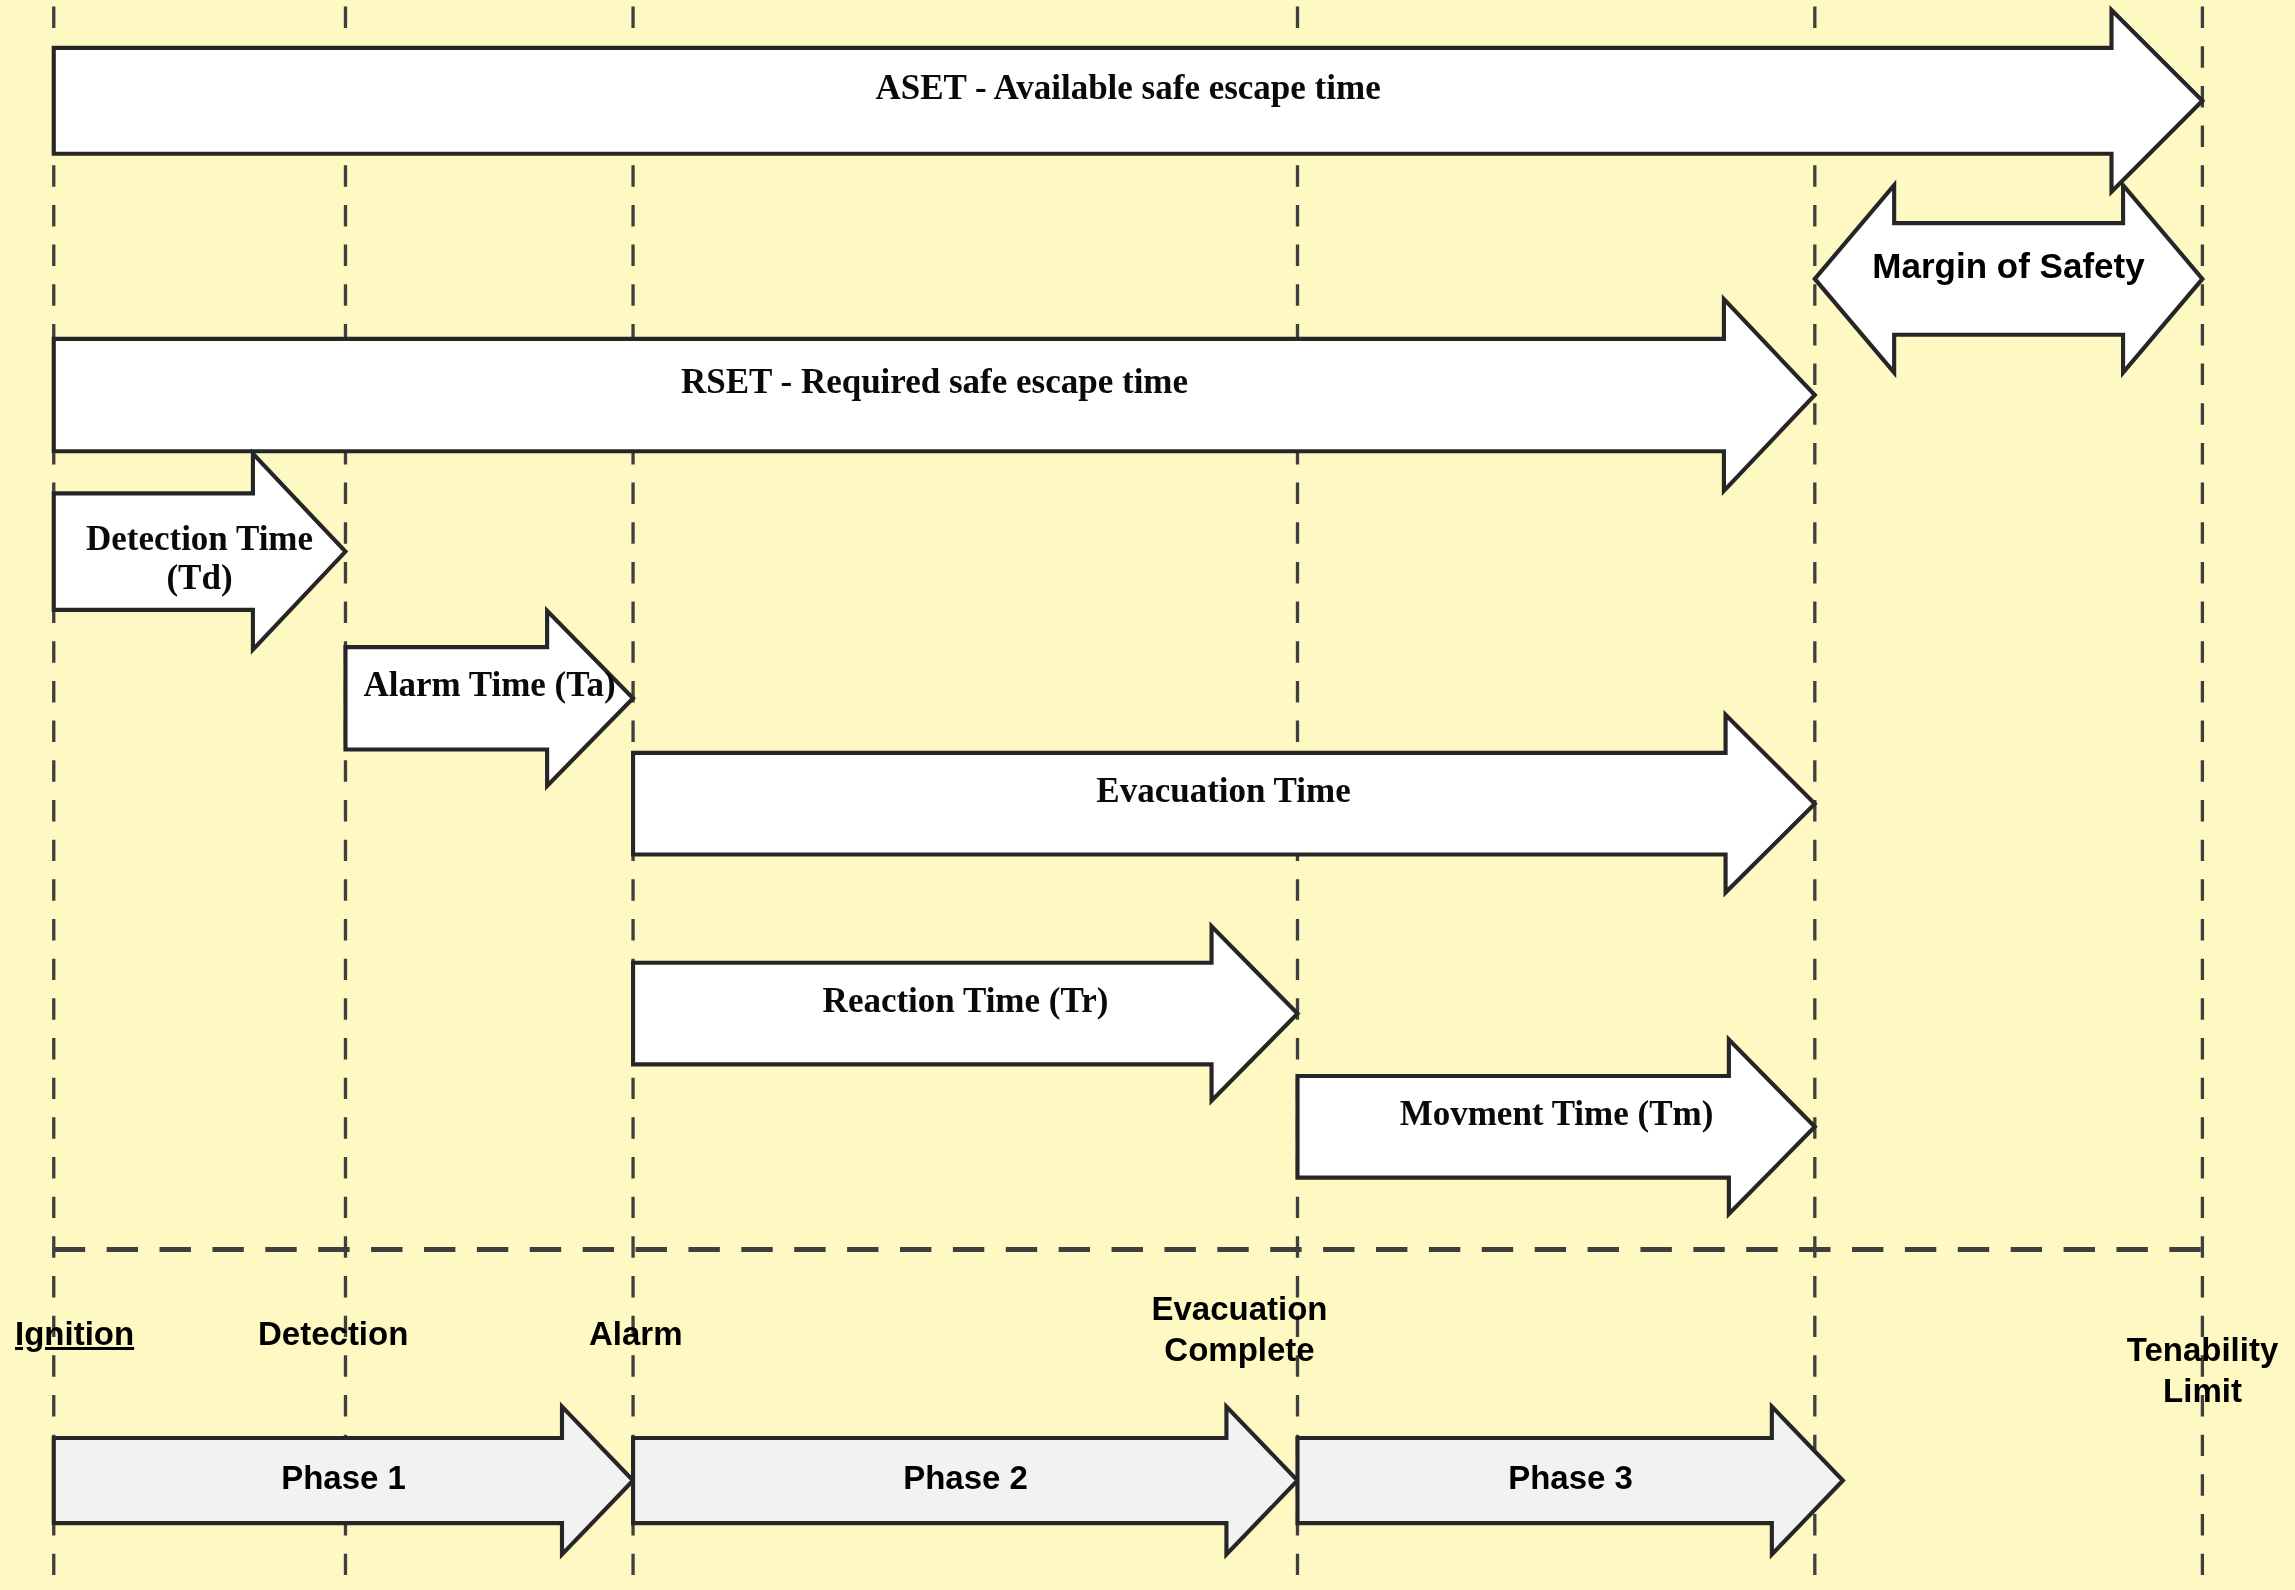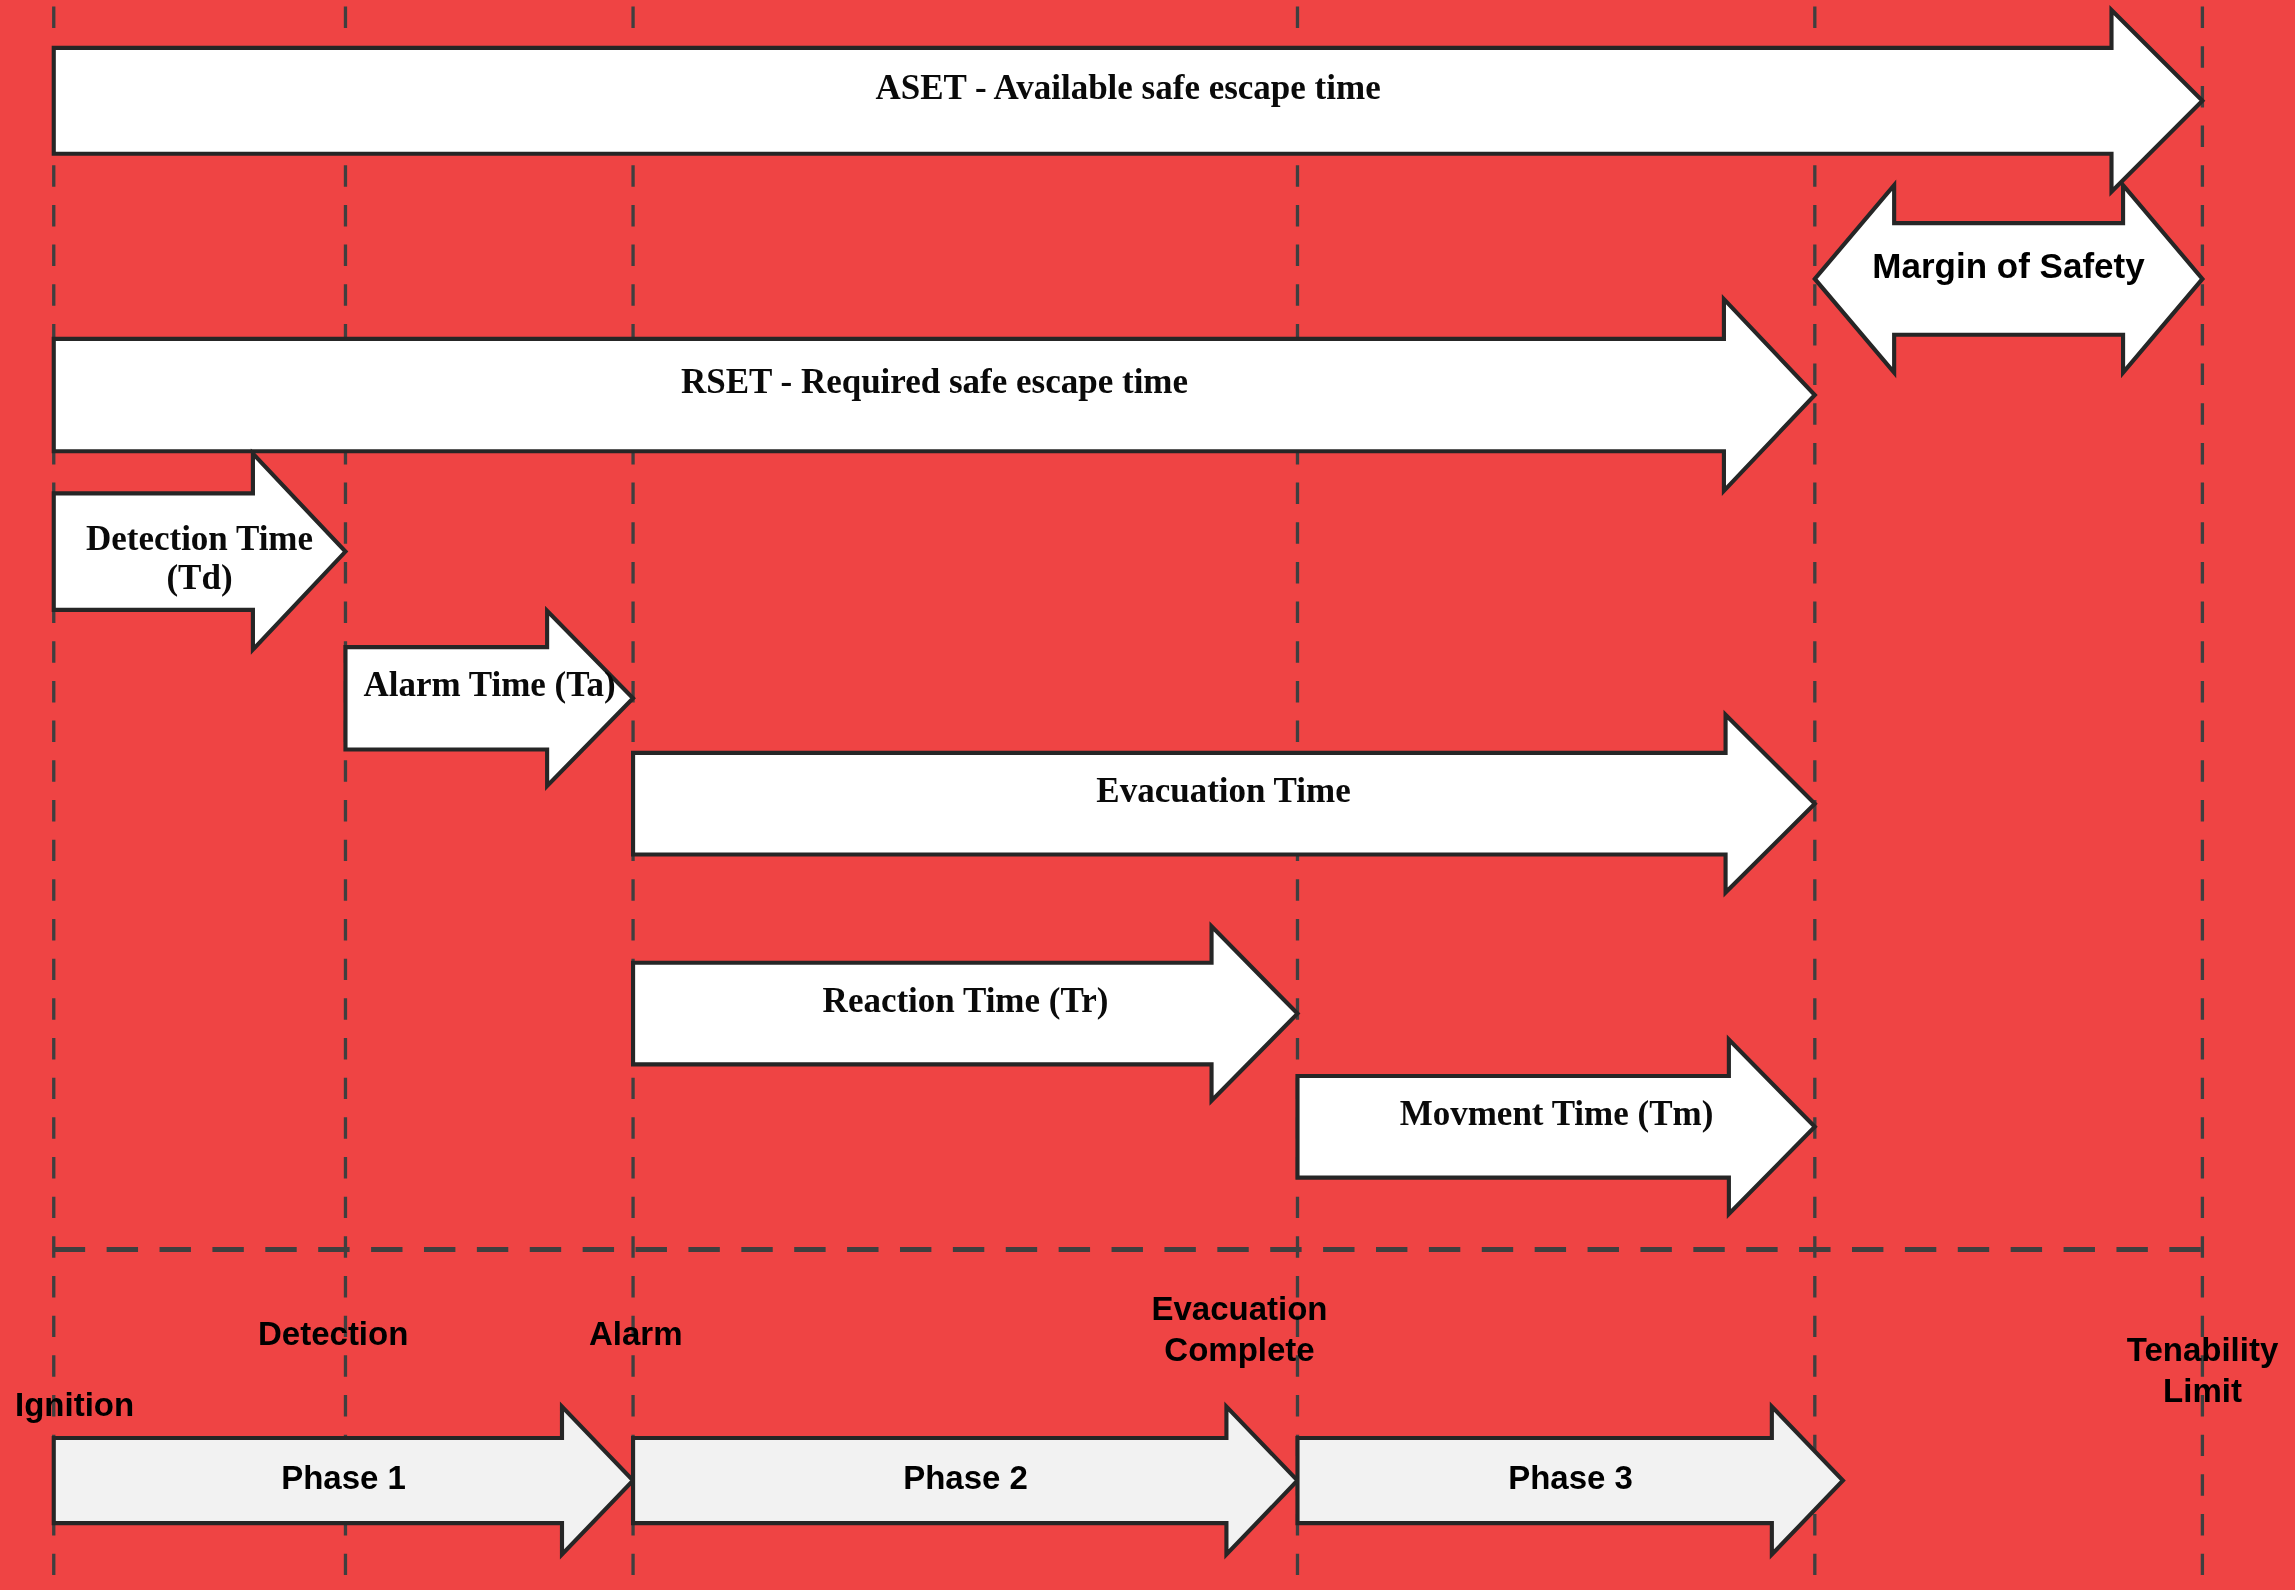--- a/index.html
+++ b/index.html
@@ -1,20 +1,20 @@
 <!DOCTYPE html>
 <html style="font-size:13.2px"><head>
 <meta charset="utf-8">
 <style>
   html,body{margin:0;padding:0;background:#ffffff;}
   #stage{
     position:relative;
     width:2295px;
     height:1590px;
-    background:#ef4444;
+    background:#fef9c3;
     overflow:hidden;
     font-family:"Liberation Serif", serif;
   }
   #svgroot{position:absolute;left:0;top:0;width:2295px;height:1590px;}
   .lbl{
     position:absolute;
     font-family:"Liberation Serif", serif;
     font-weight:bold;
     color:#0a0a0a;
     white-space:pre;
@@ -79,21 +79,21 @@
   <div id="overlay">
       <div class="lbl lbl-serif arrow-label" style="left: 0px; top: 68px; width: 2295px; text-align: center; transform: translateX(-19.4px);">ASET - Available safe escape time</div>
       <div class="lbl lbl-sans mos-label" style="left: 0px; top: 246px; width: 2295px; text-align: center; transform: translateX(861px);">Margin of Safety</div>
       <div class="lbl lbl-serif arrow-label" style="left: 0px; top: 362px; width: 2295px; text-align: center; transform: translateX(-213px);">RSET - Required safe escape time</div>
       <div class="lbl lbl-serif arrow-label" style="left: 0px; top: 519px; width: 2295px; text-align: center; transform: translateX(-948px);">Detection Time
 (Td)</div>
       <div class="lbl lbl-serif arrow-label" style="left: 0px; top: 665px; width: 2295px; text-align: center; transform: translateX(-658px);">Alarm Time (Ta)</div>
       <div class="lbl lbl-serif arrow-label" style="left: 0px; top: 771px; width: 2295px; text-align: center; transform: translateX(76px);">Evacuation Time</div>
       <div class="lbl lbl-serif arrow-label" style="left: 0px; top: 981px; width: 2295px; text-align: center; transform: translateX(-182px);">Reaction Time (Tr)</div>
       <div class="lbl lbl-serif arrow-label" style="left: 0px; top: 1094px; width: 2295px; text-align: center; transform: translateX(409px);">Movment Time (Tm)</div>
-      <div class="milestone" style="top: 1384px; left: 15px; text-align: center;">Ignition</div>
+      <div class="milestone" style="top: 1313px; left: 15px; text-align: center; text-decoration: underline;">Ignition</div>
       <div class="milestone" style="top: 1313px; left: 258px; text-align: center;">Detection</div>
       <div class="milestone" style="top: 1313px; left: 589px; text-align: center;">Alarm</div>
       <div class="milestone" style="top: 1288px; left: 0px; width: 2295px; text-align: center; transform: translateX(92px);">Evacuation
 Complete</div>
       <div class="milestone" style="top: 1329px; left: 0px; width: 2295px; text-align: center; transform: translateX(1055px);">Tenability
 Limit</div>
       <div class="phase-label" style="left: 0px; width: 2295px; top: 1459px; transform: translateX(-804px);">Phase 1</div>
       <div class="phase-label" style="left: 0px; width: 2295px; top: 1459px; transform: translateX(-182px);">Phase 2</div>
       <div class="phase-label" style="left: 0px; width: 2295px; top: 1459px; transform: translateX(423px);">Phase 3</div>
     </div>

